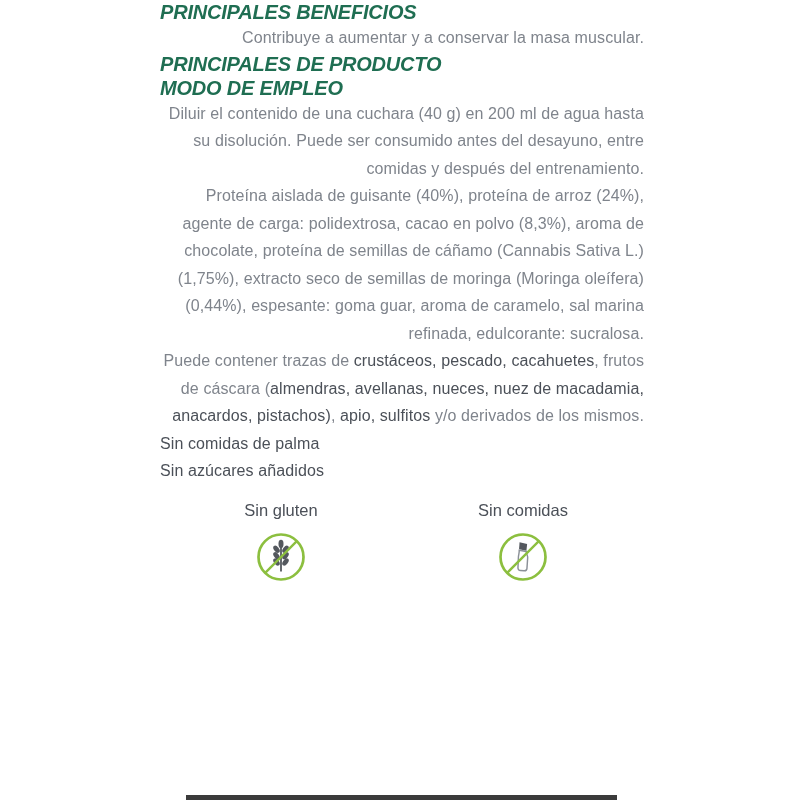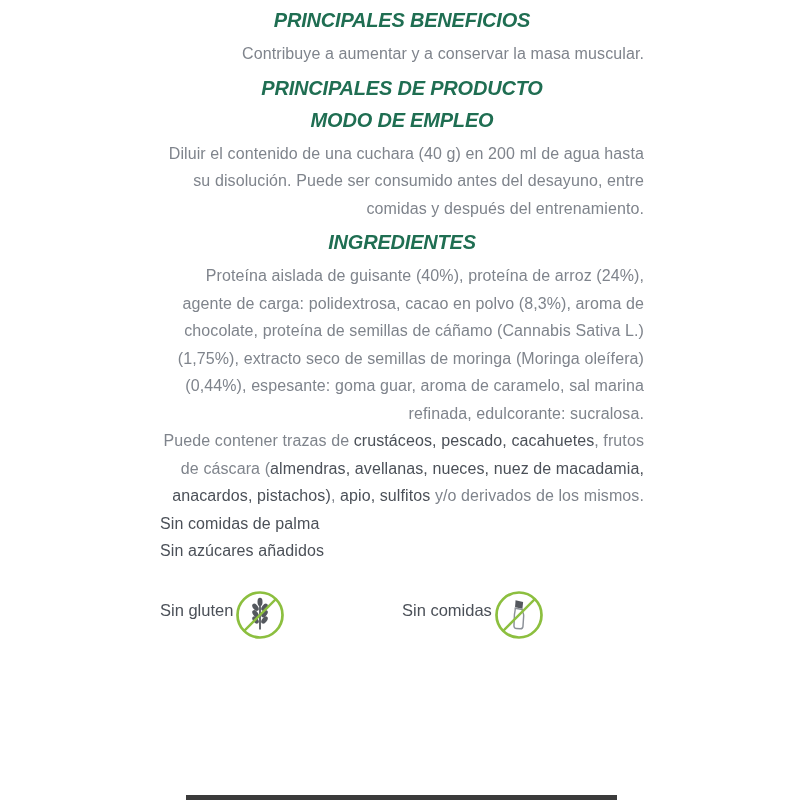--- a/index.html
+++ b/index.html
@@ -13,23 +13,23 @@
   }
   html,body{margin:0;padding:0;}
   body{
     width:800px;height:800px;background:#ffffff;
     font-family:"Liberation Sans", sans-serif;
     overflow:hidden;position:relative;
   }
   .page{position:relative;width:800px;height:800px;background:#fff;}
   .content{position:absolute;left:160px;top:0;width:484px;}
   h2.hd{
-    margin:8px;
+    margin:0;
     font-style:italic;font-weight:700;font-size:20px;line-height:24px;
-    letter-spacing:-0.2px;color:var(--green);text-align:center;
+    letter-spacing:-0.2px;color:var(--green);
   }
   p.body-text{
     margin:0;font-size:16px;line-height:27.5px;color:var(--body);
     letter-spacing:0.1px;
     text-align:right;
   }
   .mt-first{margin-top:14px;}
   .mt-head{margin-top:40px;}
   .mt-head-sm{margin-top:26px;}
   .mt-head-ing{margin-top:24px;}
@@ -39,21 +39,21 @@
   .seg-bold{font-weight:400;color:var(--emph);}
   .seg-italic{color:var(--body);}
   p.claim{
     margin:0;font-size:16px;line-height:27.5px;color:var(--emph);
     letter-spacing:0.1px;
   }
   .badges{
     display:flex;margin-top:14px;width:100%;
   }
   .badge{
-    flex:1 1 50%;display:flex;flex-direction:row;align-items:center;
+    flex:1 1 50%;display:flex;flex-direction:column;align-items:center;
   }
   .badge-label{
     font-size:16.5px;color:var(--emph);line-height:22px;
   }
   .badge-icon{margin-top:9px;}
   .ring{fill:none;stroke:var(--icongreen);stroke-width:3;}
   .slash{stroke:var(--icongreen);stroke-width:2.6;stroke-linecap:round;}
   .glyph-fill{fill:var(--glyph);}
   .glyph-stroke{stroke:var(--glyph);fill:none;}
   .bottle-body{fill:#ffffff;stroke:var(--outline);stroke-width:1.6;}
@@ -76,21 +76,20 @@
     <section>
       <h2 class="hd mt-head">PRINCIPALES DE PRODUCTO</h2>
     </section>
 
     <section>
       <h2 class="hd mt-head-sm">MODO DE EMPLEO</h2>
       <p class="body-text mt-body">Diluir el contenido de una cuchara (40 g) en 200 ml de agua hasta su disolución. Puede ser consumido antes del desayuno, entre comidas y después del entrenamiento.</p>
     </section>
 
     <section>
-      <h2 class="hd mt-head-ing">INGREDIENTES</h2>
       <p class="body-text mt-body"><span class="seg-regular">Proteína aislada de guisante (40%), proteína de arroz (24%), agente de carga: polidextrosa, cacao en polvo (8,3%), aroma de chocolate, proteína de semillas de cáñamo </span><span class="seg-italic">(Cannabis Sativa L.)</span><span class="seg-regular"> (1,75%), extracto seco de semillas de moringa (</span><span class="seg-italic">Moringa oleífera</span><span class="seg-regular">) (0,44%), espesante: goma guar, aroma de caramelo, sal marina refinada, edulcorante: sucralosa.</span></p>
       <p class="body-text mt-para"><span class="seg-regular">Puede contener trazas de </span><span class="seg-bold">crustáceos, pescado, cacahuetes</span><span class="seg-regular">, frutos de cáscara (</span><span class="seg-bold">almendras, avellanas, nueces, nuez de macadamia, anacardos, pistachos)</span><span class="seg-regular">, </span><span class="seg-bold">apio, sulfitos</span><span class="seg-regular"> y/o derivados de los mismos.</span></p>
       <p class="claim">Sin comidas de palma</p>
       <p class="claim">Sin azúcares añadidos</p>
     </section>
 
     <div class="badges">
 
       <div class="badge">
         <div class="badge-label">Sin gluten</div>

